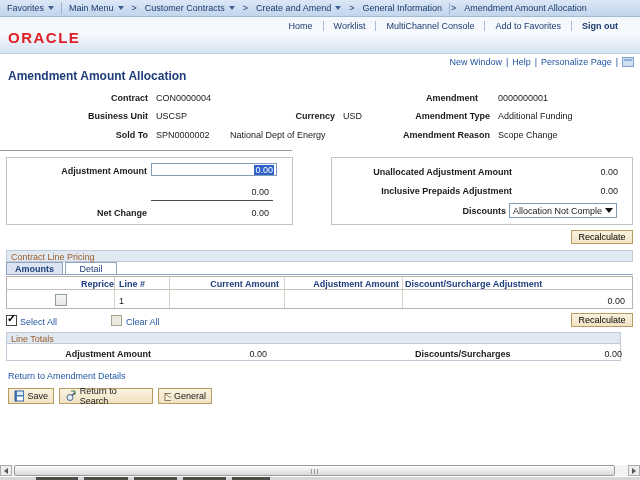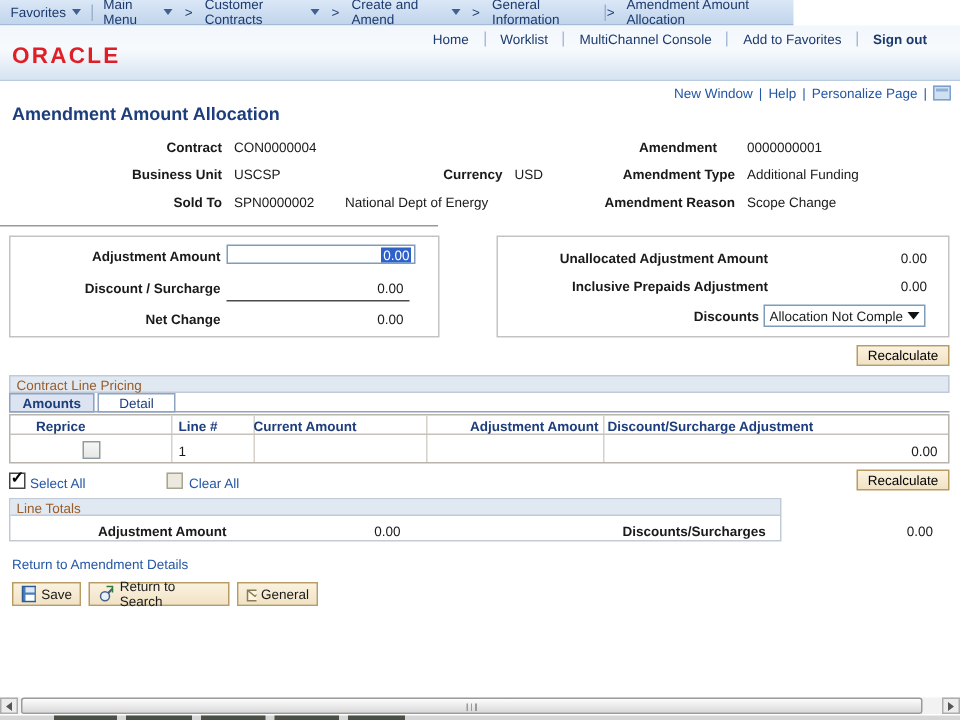--- a/index.html
+++ b/index.html
@@ -1,21 +1,21 @@
 <!DOCTYPE html>
 <html><head>
 <meta charset="utf-8">
 <style>
   *{box-sizing:border-box;margin:0;padding:0;}
   body{margin:0;background:#fff;}
   #screen{position:relative;width:640px;height:480px;background:#fff;overflow:hidden;
           font-family:"Liberation Sans",sans-serif;font-size:9px;color:#1a1a1a;}
 
   
-  .topnav{position:absolute;top:0;left:0;width:529px;height:17px;
+  .topnav{position:absolute;top:0;left:0;width:640px;height:17px;
           background:linear-gradient(#dae7f6,#c2d5ec);border-bottom:1px solid #a5bad6;
           display:flex;align-items:center;color:#1c3a6e;}
   .nav-item{display:flex;align-items:center;gap:4px;padding:0 7px;height:17px;cursor:default;}
   .caret{width:0;height:0;border-left:3px solid transparent;border-right:3px solid transparent;border-top:4px solid #40608f;}
   .nav-divider{width:1px;height:11px;background:#9db2cf;}
   .nav-sep{padding:0 1px;color:#1c3a6e;}
 
   
   .banner{position:absolute;top:17px;left:0;width:640px;height:37px;
           background:linear-gradient(#f2f7fc,#f7fafd 45%,#d5e3f2);border-bottom:1px solid #b9cbdf;}
@@ -70,21 +70,21 @@
   .checkbox{position:absolute;width:12px;height:12px;border:1px solid #919b9c;
             background:linear-gradient(#f6f6f6,#e7e7e7);cursor:pointer;}
 
   .link{color:#2456a4;cursor:pointer;white-space:nowrap;}
   .abs{position:absolute;}
 
   .ck-icon{position:absolute;width:11px;height:11px;background:#fff;border:1px solid #444;cursor:pointer;}
   .ck-icon .mark{position:absolute;left:0px;top:-4px;font-size:11px;font-weight:bold;color:#000;}
   .ck-icon.empty{background:#eceadf;border:1px solid #a9a490;}
 
-  .ltbox{position:absolute;left:6px;top:332px;width:515px;height:29px;border:1px solid #c2cad7;background:#fff;}
+  .ltbox{position:absolute;left:6px;top:332px;width:615px;height:29px;border:1px solid #c2cad7;background:#fff;}
   .ltbar{position:absolute;left:0;top:0;width:100%;height:11px;background:#e0e8f1;
          border-bottom:1px solid #c2cad7;color:#9c5c28;padding:1px 0 0 4px;line-height:10px;}
 
   .toolbtn{position:absolute;top:388px;height:16px;background:linear-gradient(#faf2e0,#f1e2c4);
            border:1px solid #b99c62;display:flex;align-items:center;gap:3px;padding:0 5px;cursor:pointer;}
 
   
   .hscroll{position:absolute;left:0;top:465px;width:640px;height:11px;background:#f2f2f2;}
   .sb-btn{position:absolute;top:0;width:12px;height:11px;background:#ececec;border:1px solid #adadad;
           display:flex;align-items:center;justify-content:center;cursor:pointer;}
@@ -179,21 +179,20 @@
   <span class="lbl" style="left:370px;top:130px;width:120px;">Amendment Reason</span>
   <span class="val" style="left:498px;top:130px;">Scope Change</span>
 
   <div class="rule"></div>
 
   <div class="gbox" style="left:6px;top:157px;width:287px;height:68px;">
     <span class="lbl" style="left:0;top:8px;width:140px;">Adjustment Amount</span>
     <div class="inputbox" style="left:144px;top:5px;width:126px;height:13px;">
       <span class="sel">0.00</span>
     </div>
-    <span class="lbl" style="left:0;top:29px;width:140px;">Discount / Surcharge</span>
     <span class="val-r" style="left:150px;top:29px;width:112px;">0.00</span>
     <div class="sumline" style="left:144px;top:42px;width:122px;"></div>
     <span class="lbl" style="left:0;top:50px;width:140px;">Net Change</span>
     <span class="val-r" style="left:150px;top:50px;width:112px;">0.00</span>
   </div>
 
   <div class="gbox" style="left:331px;top:157px;width:302px;height:68px;">
     <span class="lbl" style="left:0;top:9px;width:180px;">Unallocated Adjustment Amount</span>
     <span class="val-r" style="left:200px;top:9px;width:86px;">0.00</span>
     <span class="lbl" style="left:0;top:28px;width:180px;">Inclusive Prepaids Adjustment</span>
@@ -213,23 +212,23 @@
   <div class="tab inactive" style="left:65px;width:52px;">Detail</div>
   <div class="tabline"></div>
 
   <div class="grid">
     <div class="g-vline" style="left:107px;"></div>
     <div class="g-vline" style="left:162px;"></div>
     <div class="g-vline" style="left:277px;"></div>
     <div class="g-vline" style="left:395px;"></div>
     <div class="g-hline"></div>
 
-    <span class="g-hdr" style="left:17px;top:2px;width:107px;text-align:left;">Reprice</span>
+    <span class="g-hdr" style="left:0;top:2px;width:107px;text-align:right;">Reprice</span>
     <span class="g-hdr" style="left:112px;">Line #</span>
-    <span class="g-hdr" style="left:162px;width:110px;">Current Amount</span>
+    <span class="g-hdr" style="left:162px;width:110px;text-align:right;">Current Amount</span>
     <span class="g-hdr" style="left:277px;width:115px;text-align:right;">Adjustment Amount</span>
     <span class="g-hdr" style="left:398px;">Discount/Surcharge Adjustment</span>
 
     <div class="checkbox" style="left:48px;top:17px;"></div>
     <span class="g-cell" style="left:112px;top:19px;">1</span>
     <span class="g-cell" style="left:162px;top:19px;width:110px;text-align:right;"></span>
     <span class="g-cell" style="left:277px;top:19px;width:115px;text-align:right;"></span>
     <span class="g-cell" style="left:398px;top:19px;width:220px;text-align:right;">0.00</span>
   </div>
 

